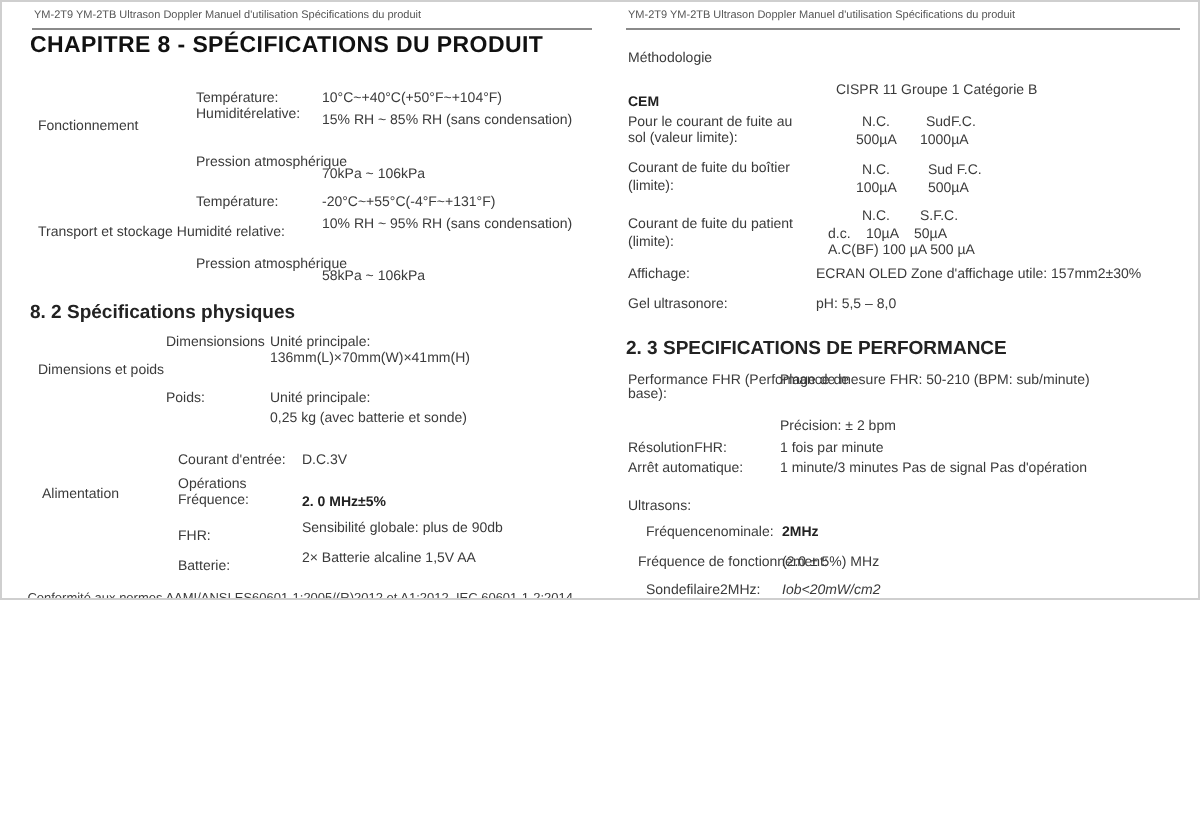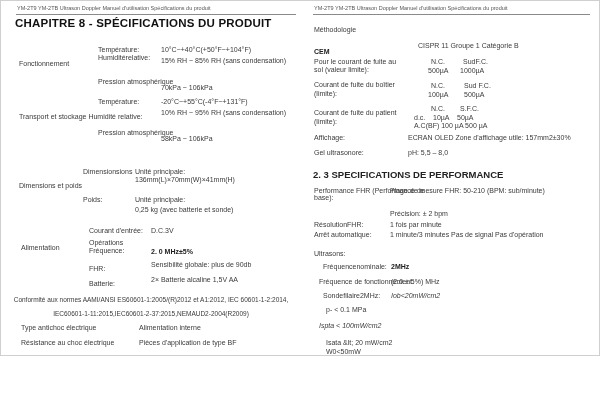--- a/index.html
+++ b/index.html
@@ -1,17 +1,17 @@
 <!DOCTYPE html>
 <html><head>
 <meta charset="utf-8">
 <style>
   html,body{margin:0;padding:0;}
   body{width:600px;height:420px;background:#fff;font-family:"Liberation Sans",sans-serif;}
-  .frame{position:relative;width:600px;height:356px;box-sizing:border-box;border:1px solid #cfcfcf;background:#fff;overflow:hidden;}
+  .frame{position:relative;width:600px;height:300px;box-sizing:border-box;border:1px solid #cfcfcf;background:#fff;overflow:hidden;}
   .page{position:absolute;top:0;width:300px;height:420px;}
   .page.left{left:0;}
   .page.right{left:300px;}
   .t{position:absolute;font-size:7px;line-height:8px;color:#3a3a3a;white-space:nowrap;}
   .tiny{font-size:5.5px;line-height:6px;color:#555;}
   .rule{position:absolute;height:0;border-top:1px solid #8a8a8a;}
   .h1{position:absolute;font-size:11.5px;font-weight:bold;color:#111;letter-spacing:.2px;white-space:nowrap;}
   .h2{position:absolute;font-size:9.5px;font-weight:600;color:#222;white-space:nowrap;}
   .b{font-weight:bold;color:#222;}
   .i{font-style:italic;}
@@ -40,20 +40,21 @@
     <div class="t" style="left:97px;top:77px;">Pression  atmosphérique</div>
     <div class="t" style="left:160px;top:83px;">70kPa ~ 106kPa</div>
 
     <div class="t" style="left:97px;top:97px;">Température:</div>
     <div class="t" style="left:160px;top:97px;">-20°C~+55°C(-4°F~+131°F)</div>
     <div class="t" style="left:160px;top:108px;">10% RH ~ 95% RH (sans condensation)</div>
     <div class="t" style="left:18px;top:112px;"><span>Transport et stockage </span><span>Humidité relative:</span></div>
     <div class="t" style="left:97px;top:128px;">Pression  atmosphérique</div>
     <div class="t" style="left:160px;top:134px;">58kPa ~ 106kPa</div>
 
+    <div class="h2" style="left:14px;top:150px;">8. 2 Spécifications physiques</div>
 
     <div class="t" style="left:18px;top:181px;">Dimensions et poids</div>
     <div class="t" style="left:82px;top:167px;">Dimensionsions</div>
     <div class="t" style="left:134px;top:167px;">Unité principale:</div>
     <div class="t" style="left:134px;top:175px;">136mm(L)×70mm(W)×41mm(H)</div>
     <div class="t" style="left:82px;top:195px;">Poids:</div>
     <div class="t" style="left:134px;top:195px;">Unité principale:</div>
     <div class="t" style="left:134px;top:205px;">0,25 kg (avec batterie et sonde)</div>
 
     <div class="t" style="left:20px;top:243px;">Alimentation</div>

